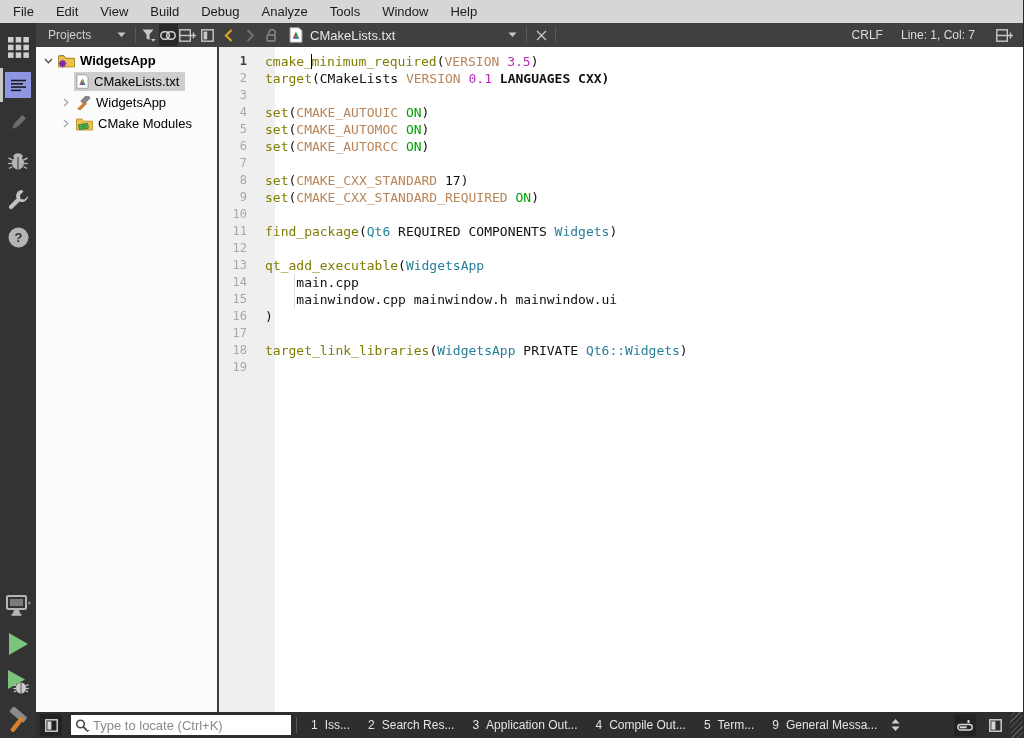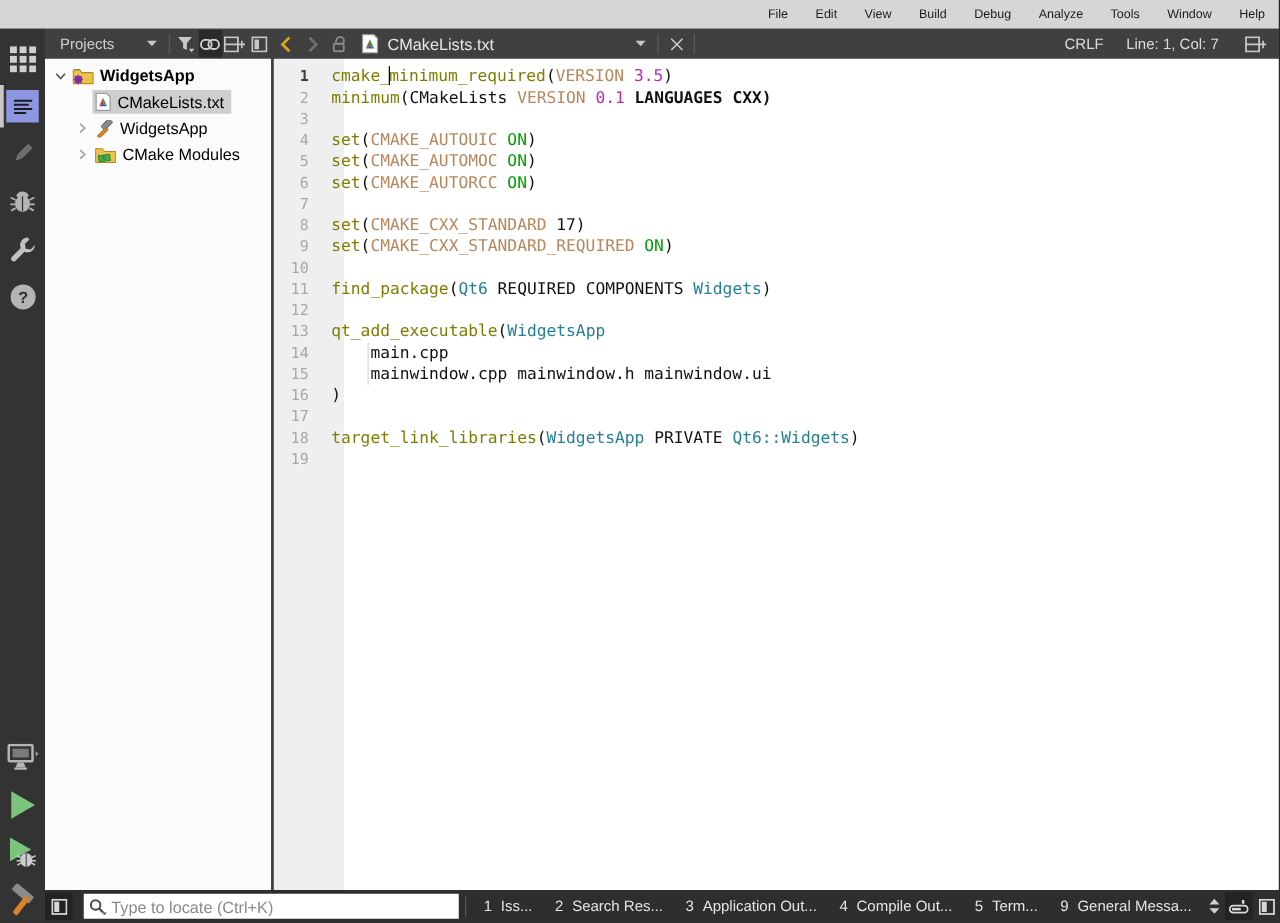--- a/index.html
+++ b/index.html
@@ -7,21 +7,21 @@
   body { font-family:"Liberation Sans", sans-serif; background:#333; }
   .app { width:1024px; height:738px; display:flex; flex-direction:column; border-right:1px solid #2a2a2a; }
 
   
   .titlebar { height:24px; background:#3a3a3a; display:flex; align-items:center; color:#e8e8e8; font-size:13px; flex-shrink:0; }
   .app-badge { width:16px; height:16px; background:#2fae47; border-radius:3px; margin:0 7px 0 7px; display:flex; align-items:center; justify-content:center; font-size:8px; font-weight:bold; color:#eaffea; }
   .win-btns { margin-left:auto; display:flex; height:100%; }
   .win-btn { width:45px; height:100%; display:flex; align-items:center; justify-content:center; }
 
   
-  .menubar { height:23px; background:#d6d6d6; display:flex; align-items:stretch; color:#1b1b1b; font-size:10px; padding-left:2px; flex-shrink:0;justify-content:flex-end; }
+  .menubar { height:23px; background:#d6d6d6; display:flex; align-items:stretch; color:#1b1b1b; font-size:13px; padding-left:2px; flex-shrink:0; }
   .menu-item { padding:0 11px; display:flex; align-items:center; }
 
   
   .main { flex:1; display:flex; min-height:0; }
   .modebar { width:36px; background:#333; display:flex; flex-direction:column; align-items:center; flex-shrink:0; padding-top:6px; }
   .mode-btn { width:36px; height:36px; display:flex; align-items:center; justify-content:center; position:relative; }
   .mode-btn .sel-box { width:26px; height:26px; background:#8e96e3; display:flex; align-items:center; justify-content:center; }
   .mode-btn .indicator { position:absolute; left:0; top:1px; width:3px; height:34px; background:#c8c8c8; }
   .mode-btn.push-down { margin-top:auto; }
   .mode-gap { height:2px; }
@@ -55,21 +55,21 @@
   .ln { width:42px; padding-right:14px; text-align:right; color:#a8a8a8; font-size:12px; flex-shrink:0; }
   .ln.active { color:#3f3f3f; font-weight:bold; }
   .code { white-space:pre; padding-left:4px; position:relative; color:#111; }
   .caret { display:inline-block; width:1.5px; height:15px; background:#000; vertical-align:-3px; margin:0 -1px; }
   .indent-guide { position:absolute; left:33px; top:0; bottom:0; width:1px; background:#dcdcdc; }
 
   
   .statusbar { height:26px; background:#2e2e2e; display:flex; align-items:center; color:#e4e4e4; font-size:12px; flex-shrink:0; }
   .sb-btn { width:22px; height:22px; display:flex; align-items:center; justify-content:center; flex-shrink:0; }
   .sb-btn.pressed { background:#232323; }
-  .locator { width:300px; height:20px; background:#fff; margin-left:9px; display:flex; align-items:center; padding:4px 4px; gap:3px; flex-shrink:0; }
+  .locator { width:220px; height:20px; background:#fff; margin-left:9px; display:flex; align-items:center; padding:4px 4px; gap:3px; flex-shrink:0; }
   .locator input { border:0; outline:0; flex:1; font:13px "Liberation Sans", sans-serif; color:#333; background:transparent; min-width:0; }
   .locator input::placeholder { color:#8a8a8a; }
   .sb-sep { width:1px; height:16px; background:#565656; margin:0 5px; flex-shrink:0; }
   .pane-btn { display:flex; align-items:center; gap:7px; padding:0 9px; height:100%; white-space:nowrap; }
   .sb-spacer { flex:1; }
   .grip { width:13px; height:26px; background:repeating-linear-gradient(135deg, transparent 0 3px, #5a5a5a 3px 4px); flex-shrink:0; }
 </style>
 </head>
 <body>
 
@@ -371,21 +371,21 @@
           </div>
         <div class="splitter"></div>
         <div class="editor">
           <div>
               <div class="code-line">
                 <span class="ln active">1</span>
                 <span class="code"><span style="color: rgb(127, 125, 0);">cmake_</span><span class="caret"></span><span style="color: rgb(127, 125, 0);">minimum_required</span><span style="color: rgb(17, 17, 17);">(</span><span style="color: rgb(184, 134, 90);">VERSION</span><span style="color: rgb(17, 17, 17);"> </span><span style="color: rgb(184, 42, 184);">3.5</span><span style="color: rgb(17, 17, 17);">)</span></span>
               </div>
               <div class="code-line">
                 <span class="ln">2</span>
-                <span class="code"><span style="color: rgb(127, 125, 0);">minimum</span><span style="color: rgb(17, 17, 17);">(CMakeLists </span><span style="color: rgb(184, 134, 90);">VERSION</span><span style="color: rgb(17, 17, 17);"> </span><span style="color: rgb(184, 42, 184);">0.1</span><span style="color: rgb(17, 17, 17); font-weight: bold;"> LANGUAGES CXX)</span></span>
+                <span class="code"><span style="color: rgb(127, 125, 0);">target</span><span style="color: rgb(17, 17, 17);">(CMakeLists </span><span style="color: rgb(184, 134, 90);">VERSION</span><span style="color: rgb(17, 17, 17);"> </span><span style="color: rgb(184, 42, 184);">0.1</span><span style="color: rgb(17, 17, 17); font-weight: bold;"> LANGUAGES CXX)</span></span>
               </div>
               <div class="code-line">
                 <span class="ln">3</span>
                 <span class="code"></span>
               </div>
               <div class="code-line">
                 <span class="ln">4</span>
                 <span class="code"><span style="color: rgb(127, 125, 0);">set</span><span style="color: rgb(17, 17, 17);">(</span><span style="color: rgb(184, 134, 90);">CMAKE_AUTOUIC</span><span style="color: rgb(17, 17, 17);"> </span><span style="color: rgb(0, 160, 0);">ON</span><span style="color: rgb(17, 17, 17);">)</span></span>
               </div>
               <div class="code-line">

